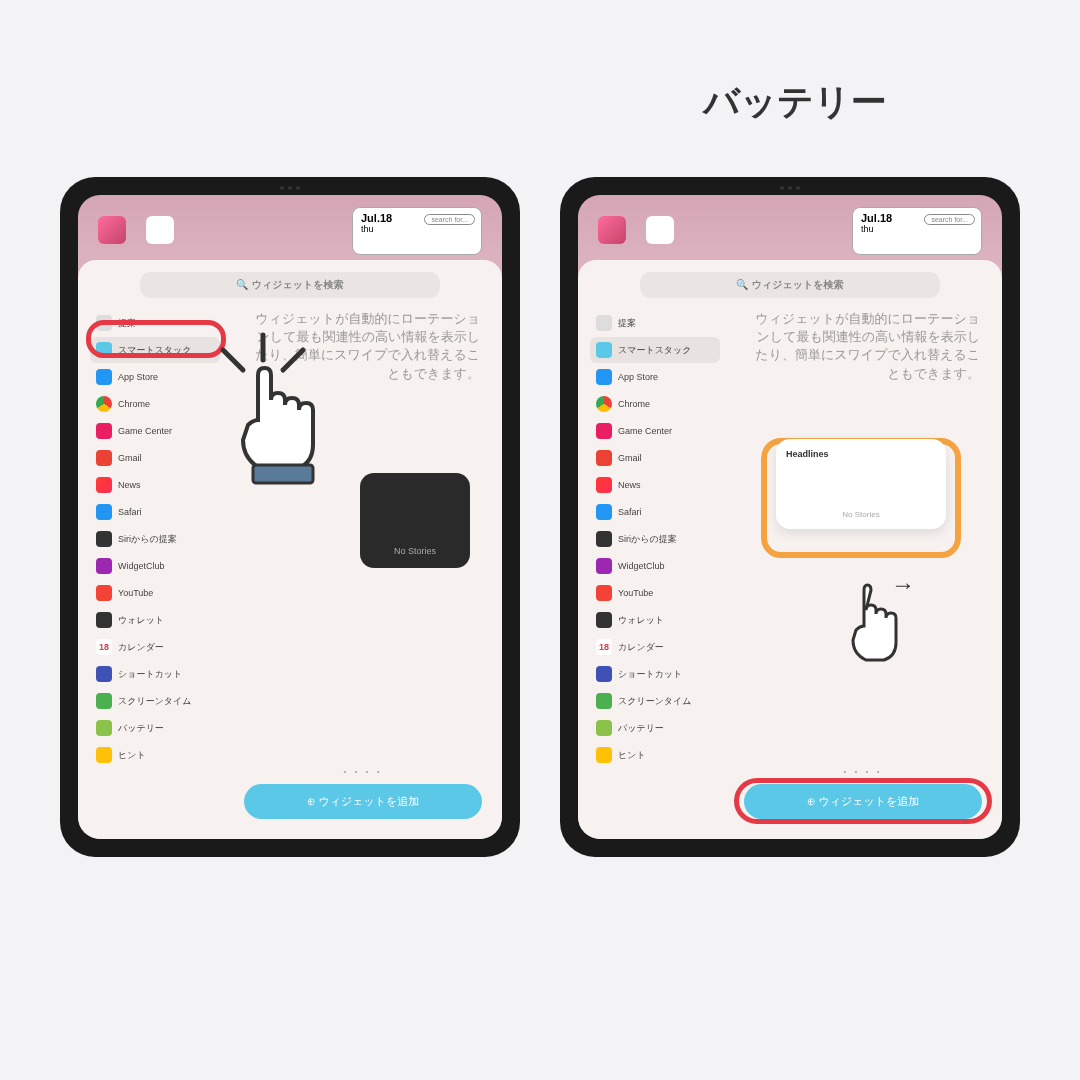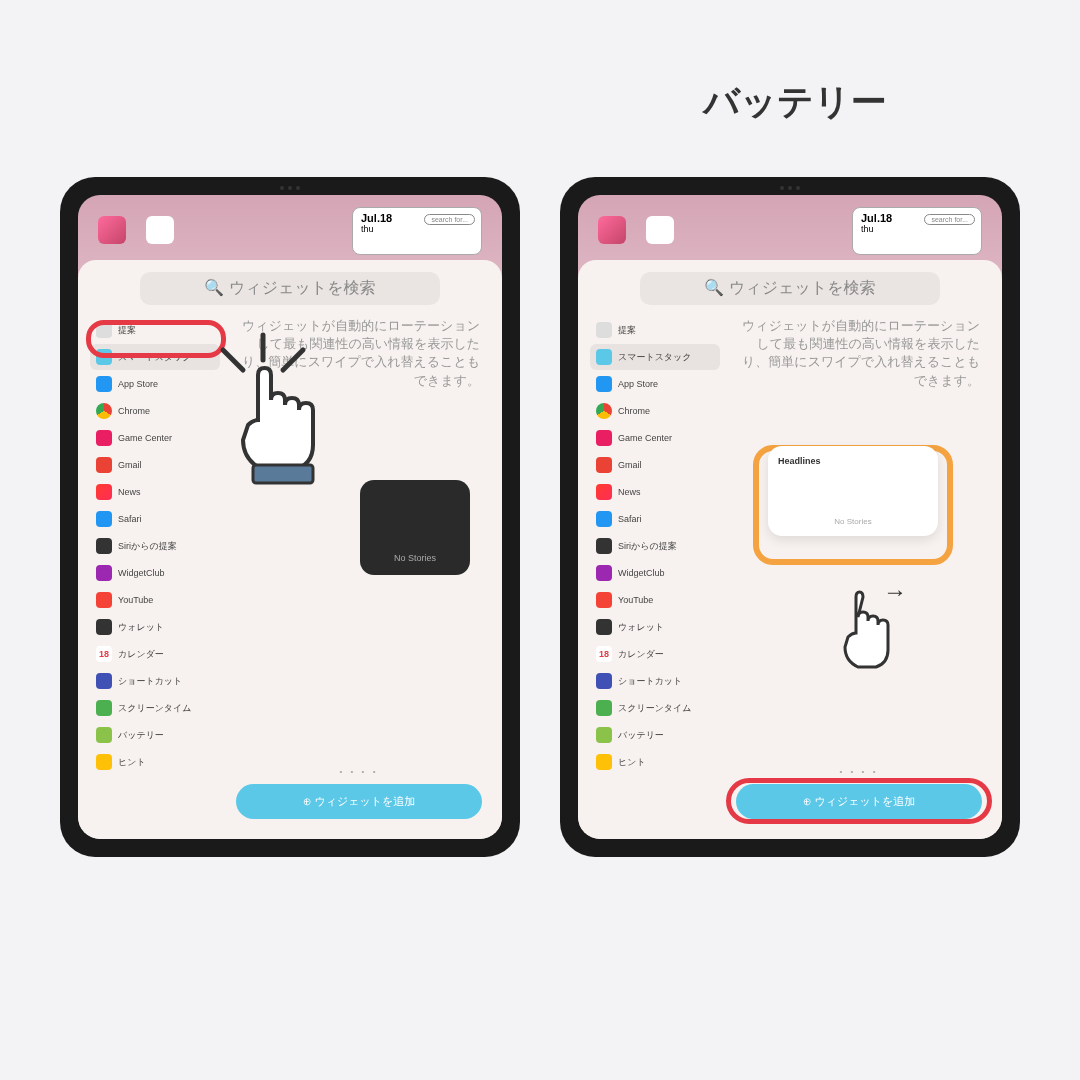--- a/index.html
+++ b/index.html
@@ -117,28 +117,29 @@
       border-radius: 18px 18px 22px 22px;
       padding: 12px;
       display: flex;
       flex-direction: column;
     }
     .search-bar {
       background: rgba(0,0,0,0.05);
       border-radius: 10px;
       padding: 6px;
       text-align: center;
-      font-size: 16px;
+      font-size: 10px;
       color: #888;
       margin: 0 50px 12px;
+      font-weight: bold;
     }
     .panel-body {
       display: flex;
       flex: 1;
-      gap: 8px;
+      gap: 16px;
     }
     .sidebar {
       width: 130px;
       display: flex;
       flex-direction: column;
       gap: 1px;
       font-size: 9px;
     }
     .sidebar-item {
       display: flex;

